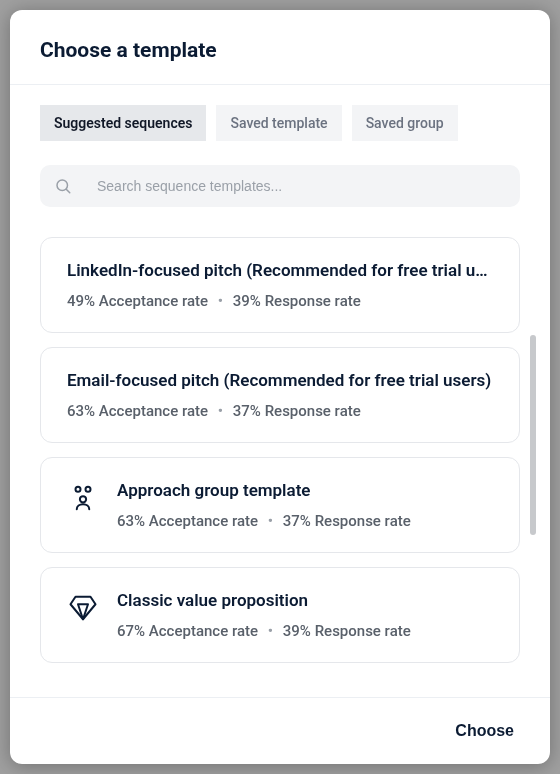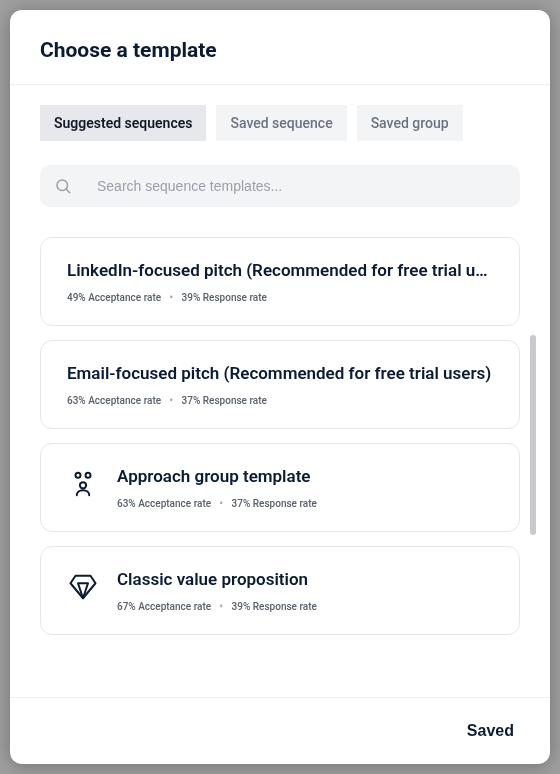--- a/index.html
+++ b/index.html
@@ -125,21 +125,21 @@
   .card-title {
     font-size: 17px;
     font-weight: 600;
     color: #0b1b33;
     margin-bottom: 12px;
     white-space: nowrap;
     overflow: hidden;
     text-overflow: ellipsis;
   }
   .card-sub {
-    font-size: 10px;
+    font-size: 15px;
     color: #59606a;
     font-weight: 500;
   }
   .dot {
     margin: 0 6px;
     color: #9aa0a8;
   }
   .modal-footer {
     border-top: 1px solid #eceff3;
     padding: 18px 28px;
@@ -164,21 +164,21 @@
 <div class="modal">
 
   <div class="modal-header">
     <h1>Choose a template</h1>
   </div>
 
   <div class="modal-body">
 
     <div class="tabs">
       <div class="tab active">Suggested sequences</div>
-      <div class="tab">Saved sequence</div>
+      <div class="tab">Saved template</div>
       <div class="tab">Saved group</div>
     </div>
 
     <div class="search-wrap">
       <svg width="18" height="18" viewBox="0 0 24 24" fill="none" stroke="#9aa0a8" stroke-width="2" stroke-linecap="round" stroke-linejoin="round">
         <circle cx="11" cy="11" r="7"></circle>
         <line x1="21" y1="21" x2="16.65" y2="16.65"></line>
       </svg>
       <input class="search-input" type="text" placeholder="Search sequence templates..." style="">
     </div>
@@ -254,16 +254,16 @@
             <span>Response rate</span>
           </div>
         </div>
       </div>
     </div>
 
     <div class="custom-scroll"></div>
   </div>
 
   <div class="modal-footer">
-    <button class="close-btn">Saved</button>
+    <button class="close-btn">Choose</button>
   </div>
 
 </div>
 
 </body></html>

